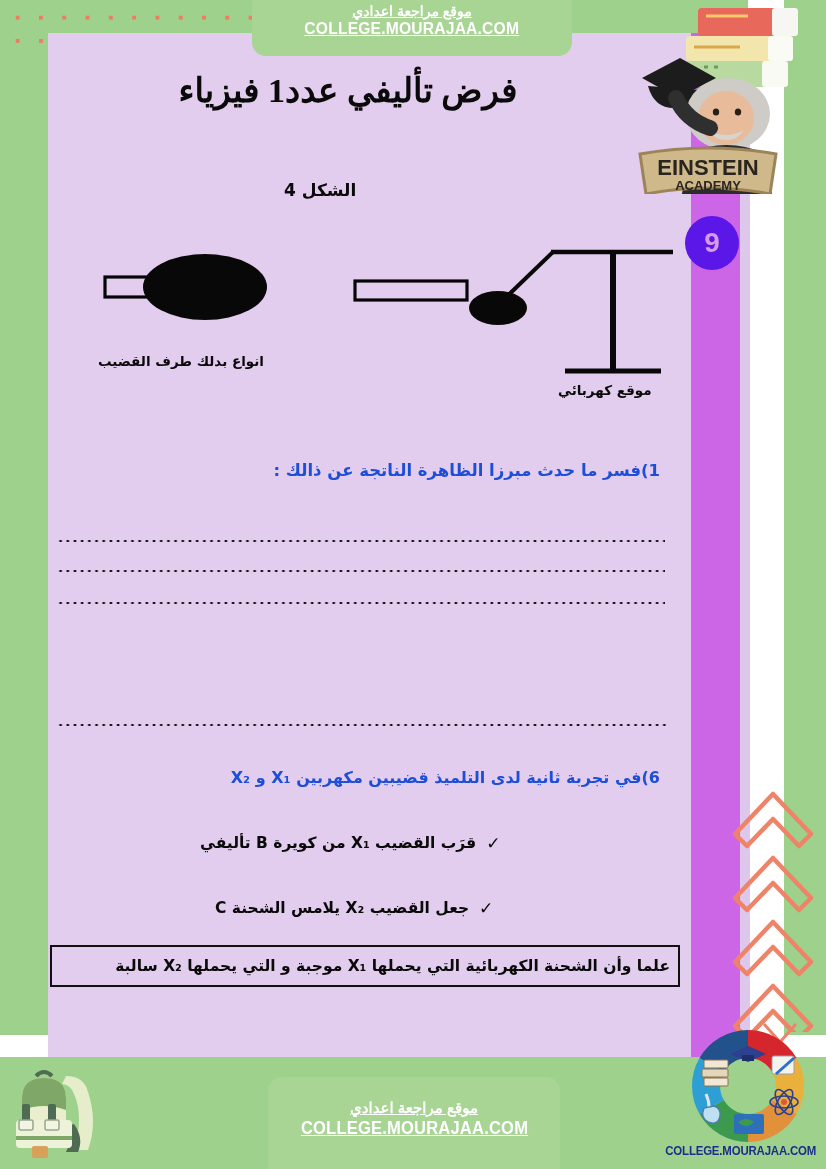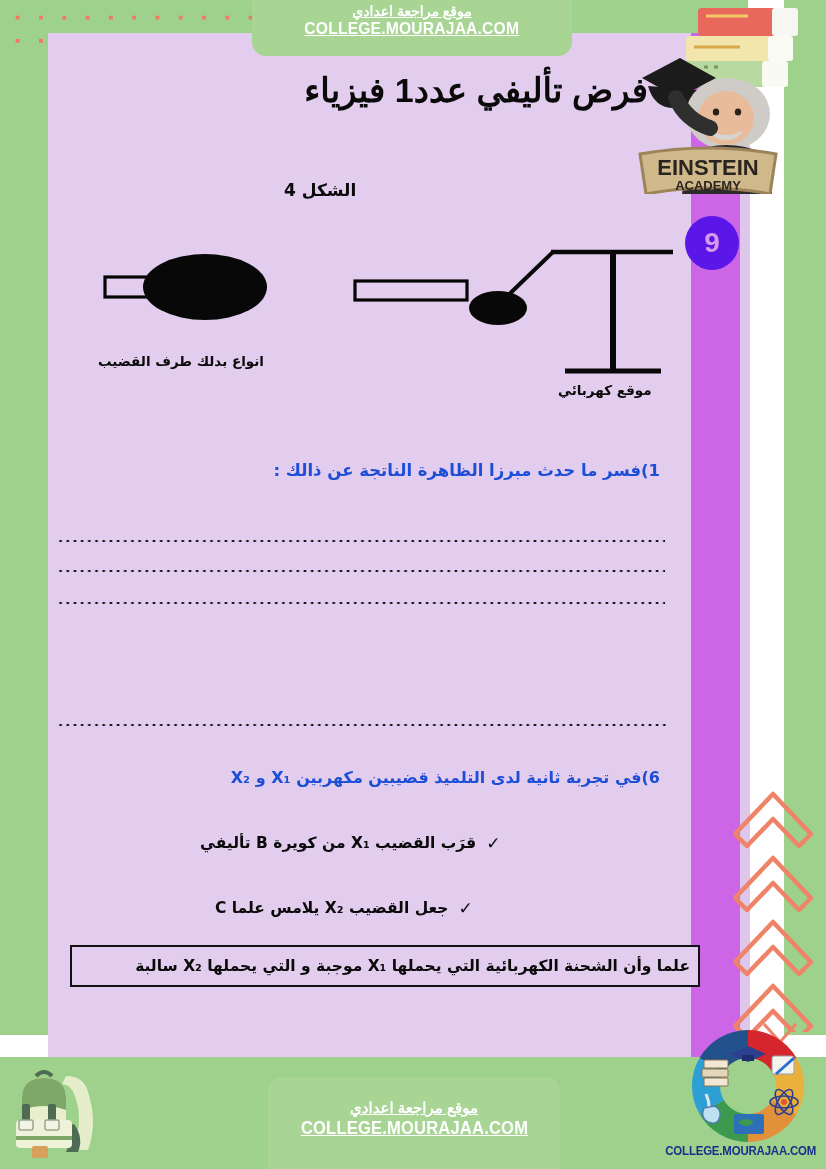--- a/index.html
+++ b/index.html
@@ -85,22 +85,23 @@
     text-decoration: underline; letter-spacing: 0.2px;
     font-family: "Liberation Sans Narrow", "Liberation Sans", sans-serif;
     transform: scaleX(0.92);
   }
 
   
   #exam-title {
     position: absolute;
     left: 48px; top: 70px;
     width: 600px;
-    direction: rtl;
-    font-family: Liberation Sans, sans-serif;
+    text-align: center;
+    direction: rtl;
+    font-family: Liberation Serif, serif;
     font-size: 34px;
     font-weight: bold;
     color: #0a0a0a;
     z-index: 4;
   }
 
   
   #page-badge {
     position: absolute;
     left: 685px; top: 216px;
@@ -185,21 +186,21 @@
     color: #0a0a0a;
     z-index: 3;
   }
   #ci1 { left: 200px; top: 833px; }
   #ci2 { left: 215px; top: 898px; }
   .check-glyph { font-size: 17px; font-weight: bold; }
 
   
   #note-box {
     position: absolute;
-    left: 70px; top: 945px;
+    left: 50px; top: 945px;
     width: 630px; height: 42px;
     border: 2px solid #111111;
     background: #e3cdee;
     overflow: hidden;
     display: flex;
     align-items: center;
     justify-content: flex-start;
     direction: rtl;
     padding-right: 8px;
     z-index: 3;
@@ -317,21 +318,21 @@
   <div class="dotline" id="dl4"></div>
 
   <div class="question" id="q3">6)في تجربة ثانية لدى التلميذ قضيبين مكهربين  X₁  و  X₂</div>
 
   <div class="check-item" id="ci1">
     <span class="check-glyph">✓</span>
     <span>قرَب القضيب  X₁  من كويرة B تأليفي</span>
   </div>
   <div class="check-item" id="ci2">
     <span class="check-glyph">✓</span>
-    <span>جعل القضيب  X₂  يلامس علما C</span>
+    <span>جعل القضيب  X₂  يلامس الشحنة C</span>
   </div>
 
   <div id="note-box">
     <span id="note-text">علما وأن الشحنة الكهربائية التي يحملها X₁  موجبة و التي يحملها X₂  سالبة</span>
   </div>
 
   <div id="chevrons">
     <svg width="90" height="250" viewBox="0 0 90 250">
       <g fill="none" stroke="#ef8368" stroke-width="4.5" stroke-linejoin="round">
         <path d="M2 52 L40 12 L78 52 L66 64 L40 37 L14 64 Z"></path>

